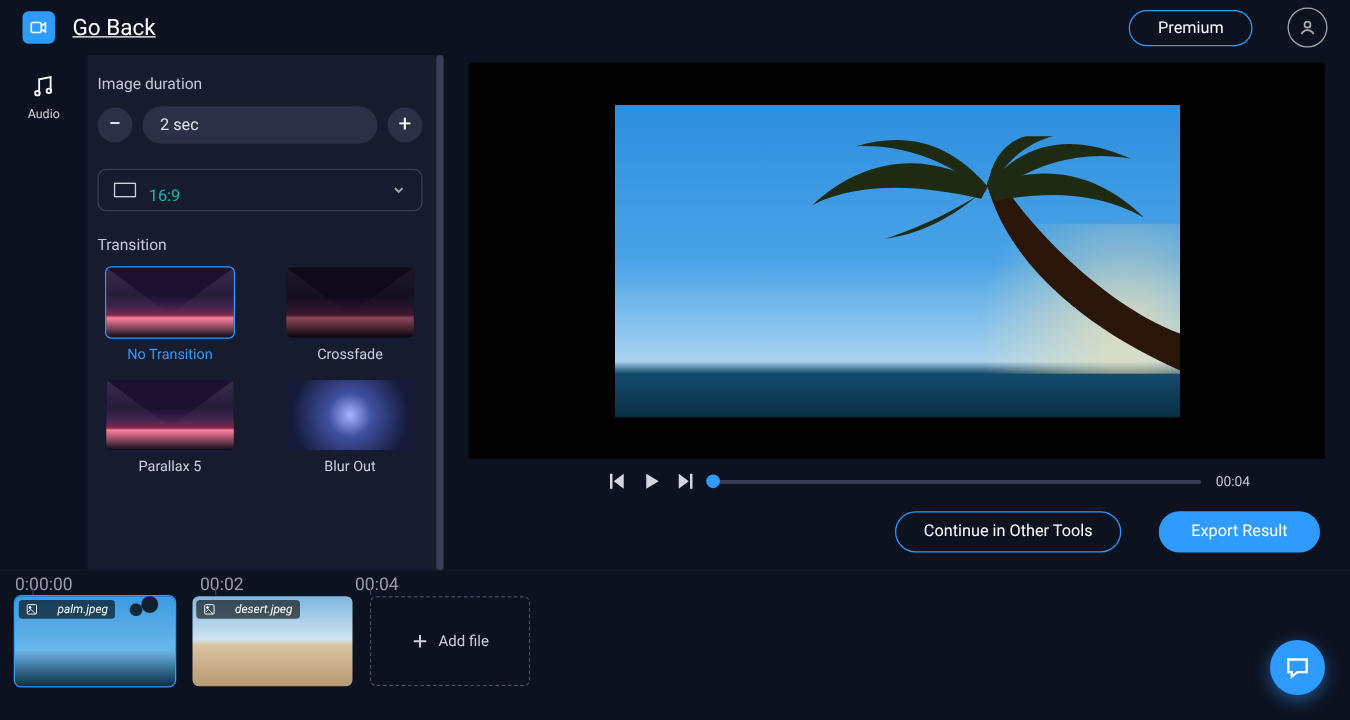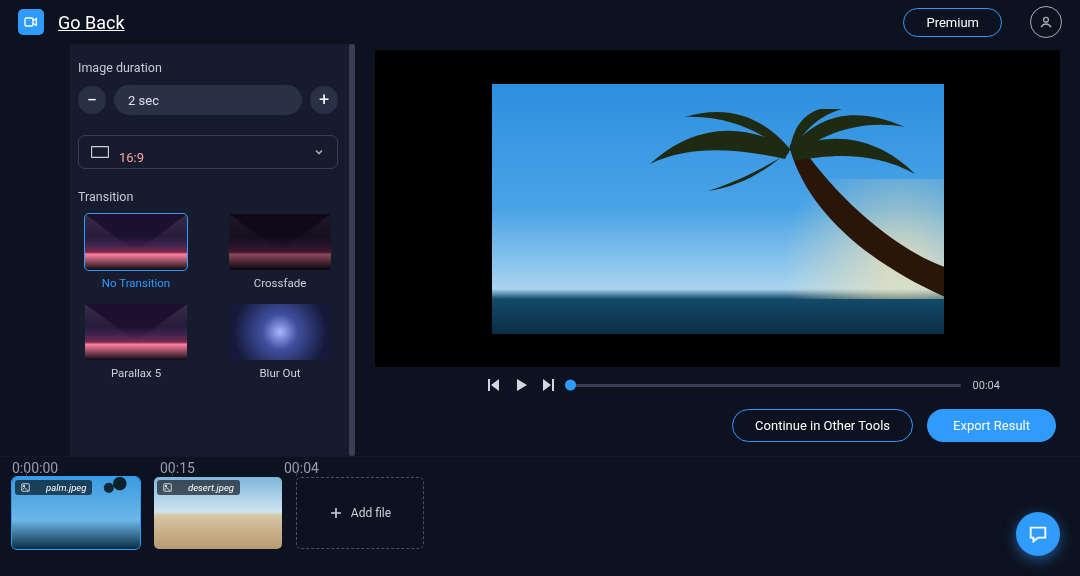--- a/index.html
+++ b/index.html
@@ -29,21 +29,21 @@
 
 .panel { width:285px; background:#161b2e; padding:16px 8px; overflow:hidden; position:relative; }
 .panel::after { content:""; position:absolute; right:0; top:0; width:6px; height:100%; background:#3a3f55; border-radius:3px; }
 .panel-inner { width:260px; }
 .section-label { font-size:12.5px; color:#c8c8d4; margin:0 0 10px; }
 .duration-row { display:flex; align-items:center; gap:8px; margin-bottom:20px;}
 .circle-btn { width:28px; height:28px; border-radius:50%; background:#2a3046; border:none; color:#fff; font-size:18px; line-height:1; cursor:pointer; display:flex; align-items:center; justify-content:center;}
 .duration-field { flex:1; background:#2a3046; border-radius:16px; height:30px; display:flex; align-items:center; padding:0 14px; font-size:13px; color:#e0e0ea; }
 .aspect-select { width:100%; height:34px; background:transparent; border:1.3px solid #3a3f55; border-radius:7px; display:flex; align-items:center; padding:0 12px; gap:10px; cursor:pointer; margin-bottom:20px;}
 .aspect-select svg.rect-icon { width:18px; height:12px; }
-.aspect-select span { flex:1; font-size:13px; color:#fca5a5;margin-top:10px; }
+.aspect-select span { flex:1; font-size:13px; color:#14b8a6;margin-top:10px; }
 .aspect-select svg.chev { width:12px; height:12px; stroke:#aaa; }
 
 .transition-grid { display:grid; grid-template-columns:1fr 1fr; gap:14px 28px; }
 .transition-item { display:flex; flex-direction:column; align-items:center; gap:6px; cursor:pointer;}
 .trans-thumb { width:102px; height:56px; border-radius:4px; position:relative; overflow:hidden; }
 .trans-thumb.selected { outline:1.5px solid #2f9bff; outline-offset:0; }
 .trans-label { font-size:11.5px; color:#cfcfdc; }
 .trans-label.sel { color:#2f9bff; }
 
 
@@ -66,21 +66,21 @@
 
 
 .player-row { display:flex; align-items:center; gap:12px; padding:10px 60px 0 110px; }
 .pctrl { width:16px; height:16px; cursor:pointer; display:flex; align-items:center; justify-content:center;}
 .pctrl svg{width:16px;height:16px;fill:#d5d5df;}
 .progress { flex:1; height:3px; background:#3a3f55; border-radius:2px; position:relative; cursor:pointer;}
 .progress-dot{position:absolute;left:0;top:50%;transform:translate(-4px,-50%);width:11px;height:11px;border-radius:50%;background:#2f9bff;}
 .time-label{font-size:11px;color:#c4c4cf;}
 
 
-.action-row { display:flex; justify-content:flex-end; gap:14px; padding:16px 4px 0 0;}
+.action-row { display:flex; justify-content:flex-end; gap:30px; padding:16px 4px 0 0;}
 .btn-outline { border:1.5px solid #2f9bff; background:transparent; color:#fff; border-radius:20px; padding:8px 22px; font-size:13px; cursor:pointer;}
 .btn-solid { border:none; background:#2f9bff; color:#fff; border-radius:20px; padding:8px 26px; font-size:13px; cursor:pointer;}
 
 
 .timeline-area { height:120px; background:#0d1220; border-top:1px solid rgba(255,255,255,.03); padding:0 12px 8px;}
 .ruler { height:20px; position:relative; font-size:14px; color:#9a9aad;}
 .ruler span{position:absolute;top:3px;}
 .ruler-tick{position:absolute;top:13px;width:1px;height:6px;background:#3a3f55;}
 .clips-row { display:flex; gap:14px; align-items:center;}
 .clip { width:128px; height:72px; border-radius:5px; position:relative; overflow:hidden; cursor:pointer; }
@@ -114,20 +114,28 @@
     <div class="profile-icon">
       <svg viewBox="0 0 24 24" fill="none" stroke-width="1.8">
           <circle cx="12" cy="9" r="3.2"></circle>
           <path d="M5.5 19c1.3-3 4-4.3 6.5-4.3s5.2 1.3 6.5 4.3"></path>
         </svg>
     </div>
   </div>
 
   <div class="main-row">
     <div class="rail">
+      <div class="rail-item">
+        <svg viewBox="0 0 24 24">
+            <path d="M8 18V6l10-2v12"></path>
+            <circle cx="6.5" cy="18" r="2"></circle>
+            <circle cx="16.5" cy="16" r="2"></circle>
+          </svg>
+        <span>Audio</span>
+      </div>
     </div>
 
     <div class="panel">
       <div class="panel-inner">
         <div class="section-label">Image duration</div>
         <div class="duration-row">
           <button class="circle-btn">−</button>
           <div class="duration-field">
               <span>2 sec</span>
             </div>
@@ -210,21 +218,21 @@
       <div class="action-row">
         <button class="btn-outline">Continue in Other Tools</button>
         <button class="btn-solid">Export Result</button>
       </div>
     </div>
   </div>
 
   <div class="timeline-area">
     <div class="ruler">
       <span style="left:0">0:00:00</span>
-      <span style="left:148px">00:15</span>
+      <span style="left:148px">00:02</span>
       <span style="left:272px">00:04</span>
       <div class="ruler-tick" style="left:14px"></div>
       <div class="ruler-tick" style="left:160px"></div>
       <div class="ruler-tick" style="left:284px"></div>
     </div>
     <div class="clips-row">
       <div class="clip palm-clip sel">
         <div class="clip-badge">
           <svg viewBox="0 0 12 12" fill="none" stroke="#fff">
               <rect x="1" y="1" width="10" height="10" rx="1"></rect>

